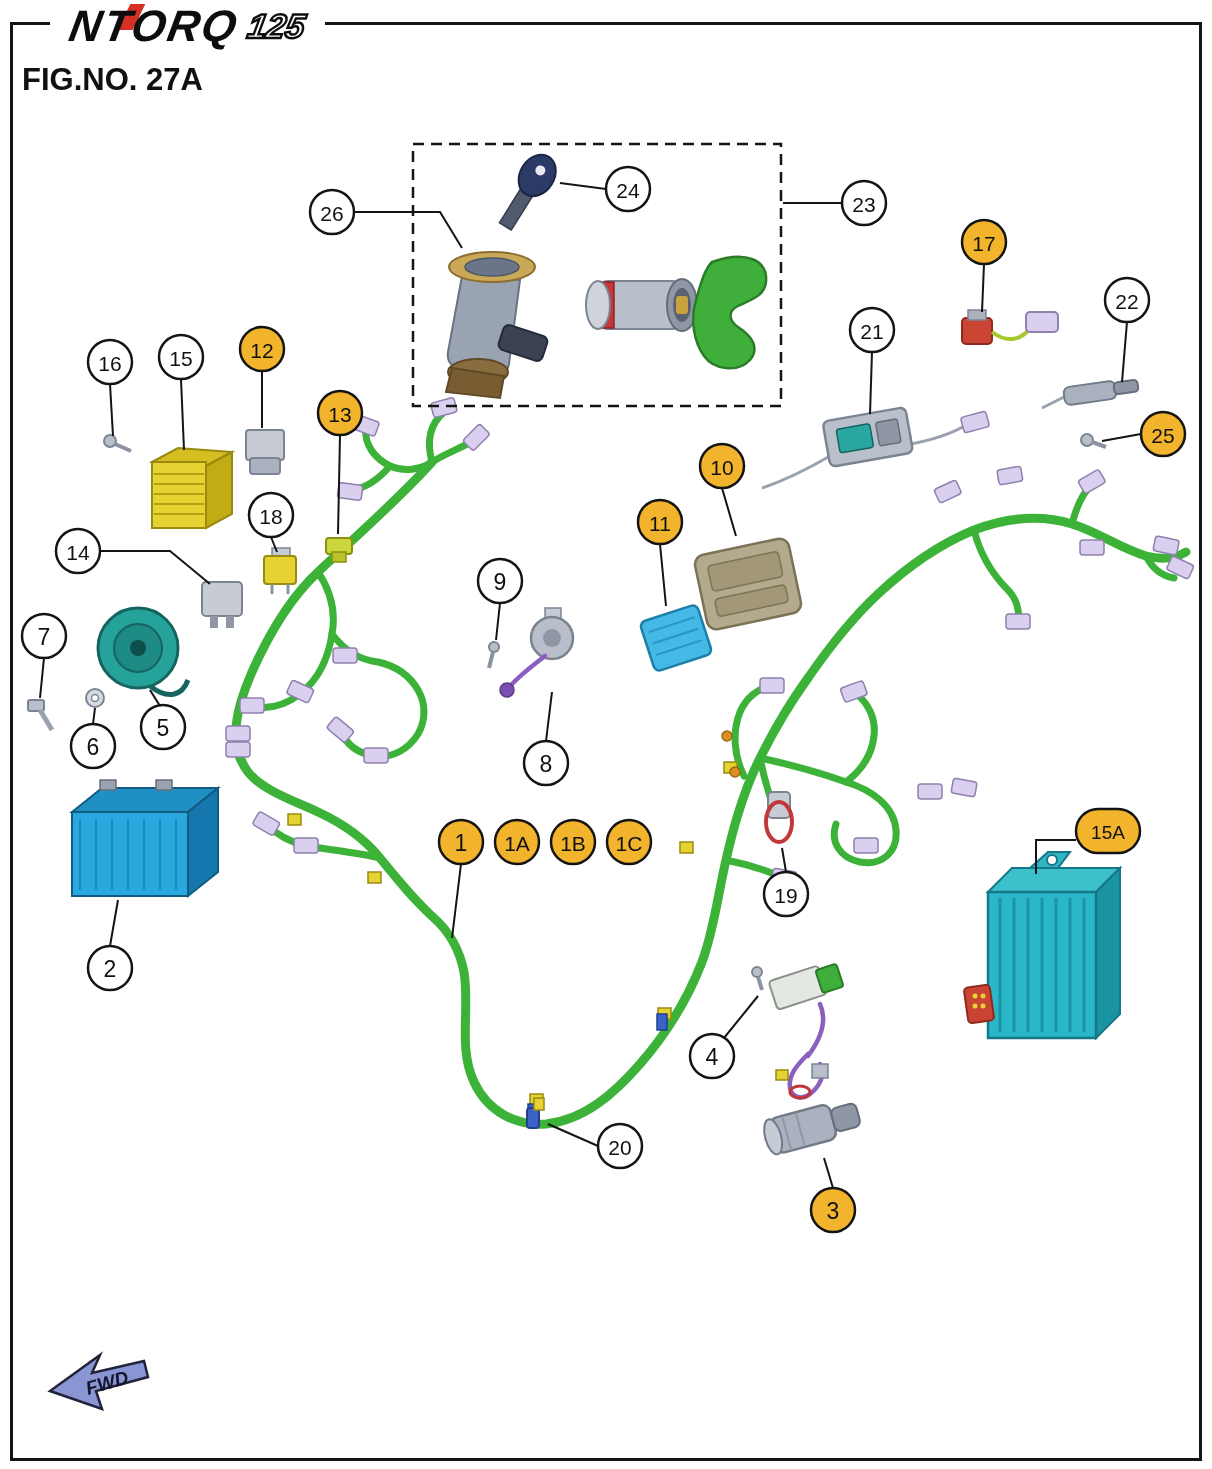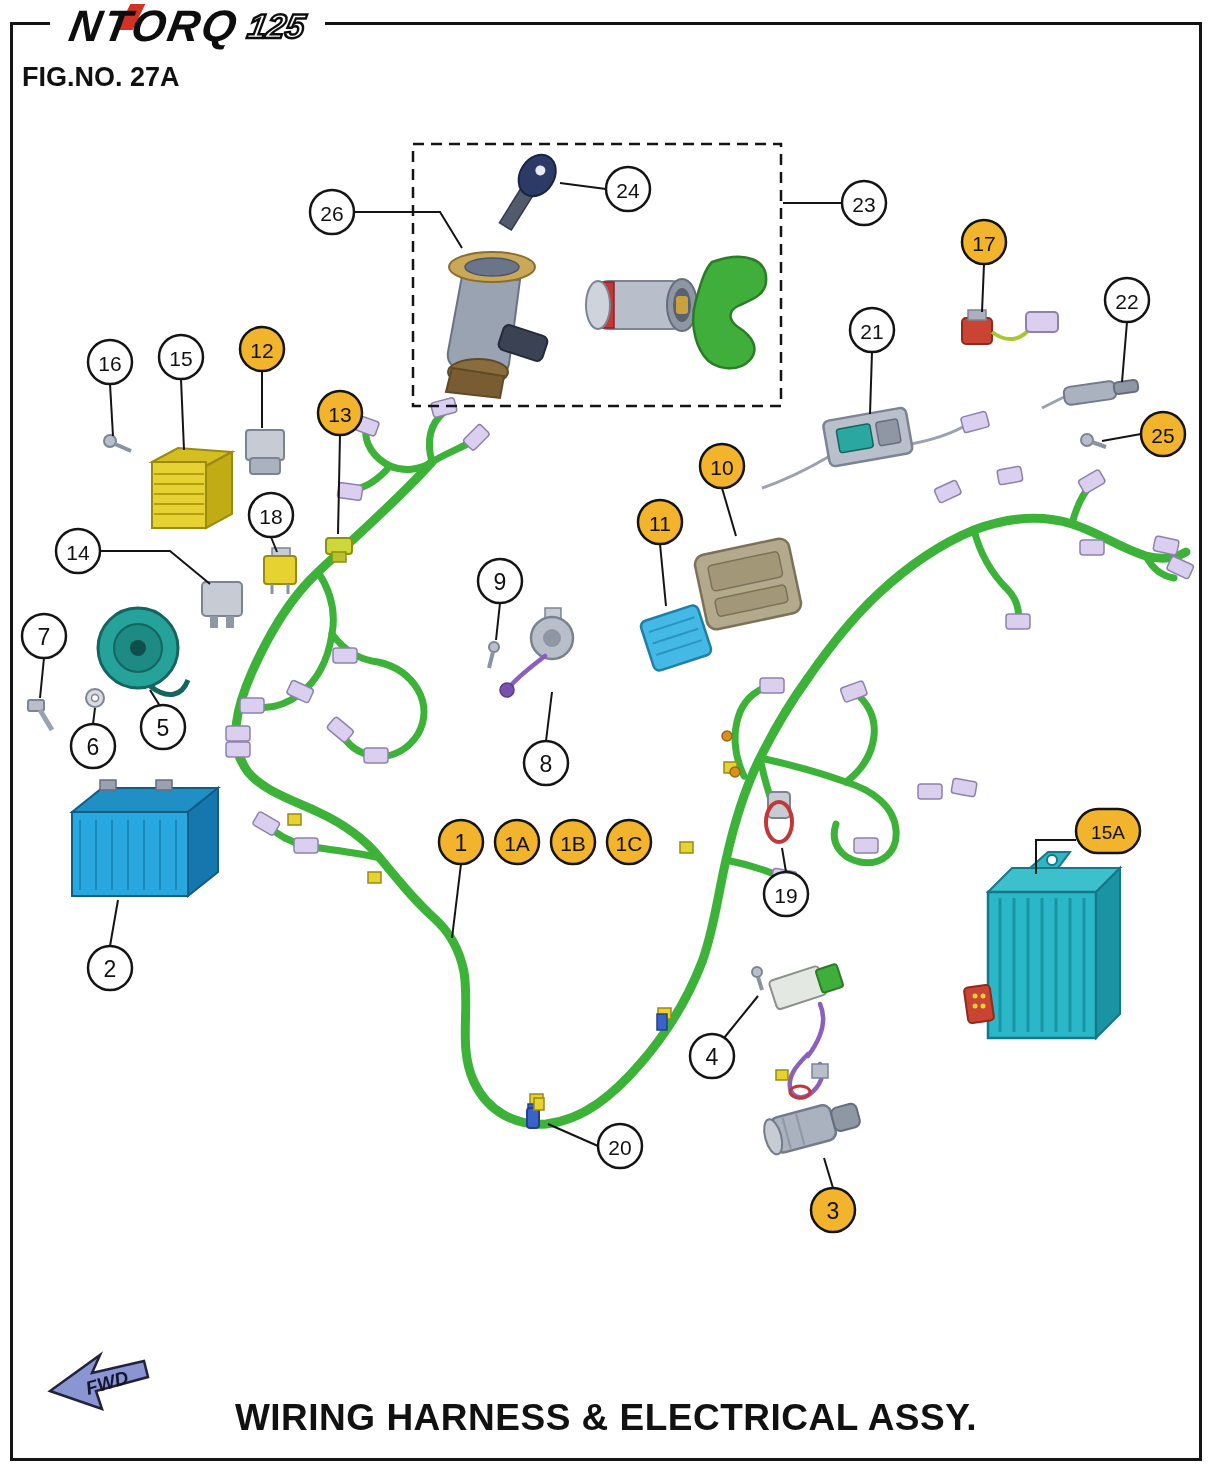--- a/index.html
+++ b/index.html
@@ -7,21 +7,21 @@
         font-family:"Liberation Sans",sans-serif;color:#111;}
   .frame{position:absolute;left:10px;right:10px;top:22px;bottom:8px;border:3px solid #141414;z-index:1;}
   .logo{position:absolute;top:0;left:50px;height:52px;padding:0 20px;background:#fff;
         display:flex;align-items:center;z-index:3;}
   .brand{font-size:44px;font-weight:bold;font-style:italic;letter-spacing:2px;
          transform:skewX(-10deg);color:#0d0d0d;position:relative;line-height:1;}
   .red-accent{position:absolute;left:74px;top:4px;width:15px;height:26px;background:#d43023;
               transform:skewX(-26deg);z-index:-1;}
   .brand-num{font-size:34px;font-weight:bold;font-style:italic;color:#fff;margin-left:10px;
              -webkit-text-stroke:2.5px #0d0d0d;transform:skewX(-10deg);line-height:1;}
-  .figno{position:absolute;top:62px;left:22px;font-size:27px;font-weight:bold;z-index:2;}
+  .figno{position:absolute;top:62px;left:22px;font-size:31px;font-weight:bold;z-index:2;}
   svg.diagram{position:absolute;inset:0;width:100%;height:100%;z-index:2;}
   .title{position:absolute;bottom:30px;left:0;right:0;text-align:center;
          font-size:37px;font-weight:bold;letter-spacing:.5px;z-index:2;}
   .fwd{position:absolute;left:44px;bottom:42px;width:110px;height:84px;z-index:2;}
   
   .dashedbox{fill:none;stroke:#141414;stroke-width:2.5;stroke-dasharray:11 7;}
   .wire{fill:none;stroke:#3cb338;stroke-width:9;stroke-linecap:round;stroke-linejoin:round;}
   .wire-b{fill:none;stroke:#3cb338;stroke-width:7;stroke-linecap:round;stroke-linejoin:round;}
   .conn{fill:#dacfee;stroke:#8f81ad;stroke-width:1.5;}
   .yclip{fill:#e6d231;stroke:#9a8a10;stroke-width:1.5;}
@@ -468,21 +468,20 @@
           <text class="co" x="620" y="1147" text-anchor="middle" dominant-baseline="central" font-size="21">20</text>
         </g>
         <g>
           <polyline points="833,1188 824,1158" fill="none" stroke="#141414" stroke-width="2"></polyline>
           <rect x="811" y="1188" width="44" height="44" rx="22" fill="#f2b42c" stroke="#141414" stroke-width="2.5"></rect>
           <text class="co" x="833" y="1211" text-anchor="middle" dominant-baseline="central" font-size="23">3</text>
         </g>
       </g>
   </svg>
 
-  <div class="title">WIRING HARNESS &amp; ELECTRICAL ASSY.</div>
 
   <div class="fwd">
     <svg viewBox="0 0 110 84" width="110" height="84">
       <polygon points="100,18 48,30 56,12 6,48 58,66 52,48 104,34" fill="#8a96d4" stroke="#22223a" stroke-width="2.5"></polygon>
       <text x="44" y="52" font-size="19" font-weight="bold" font-style="italic" fill="#14142a" transform="rotate(-16 44 52)">FWD</text>
     </svg>
   </div>
 </div>
 
 </body></html>

